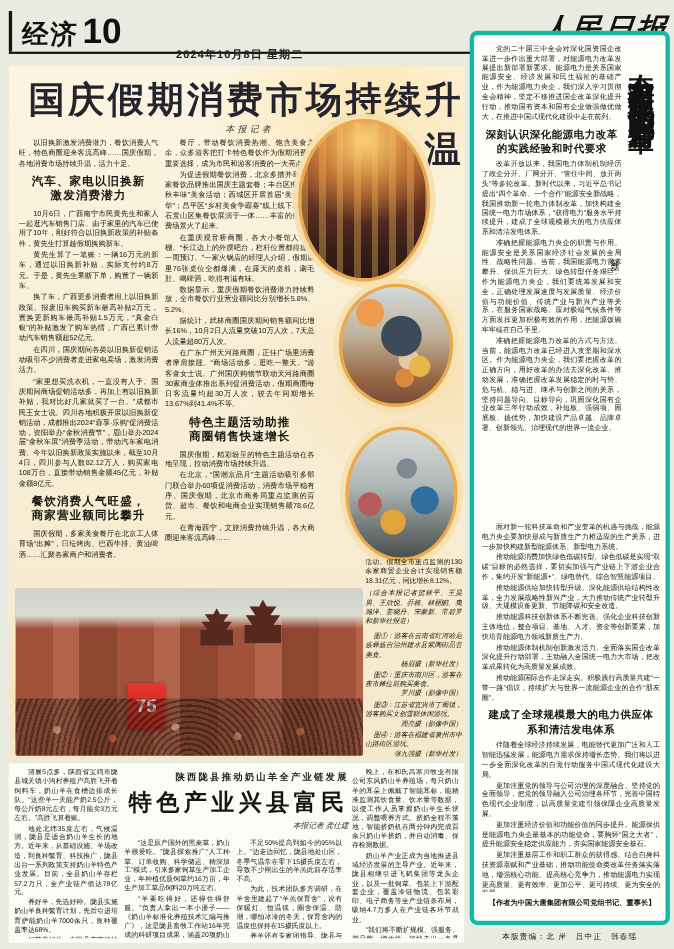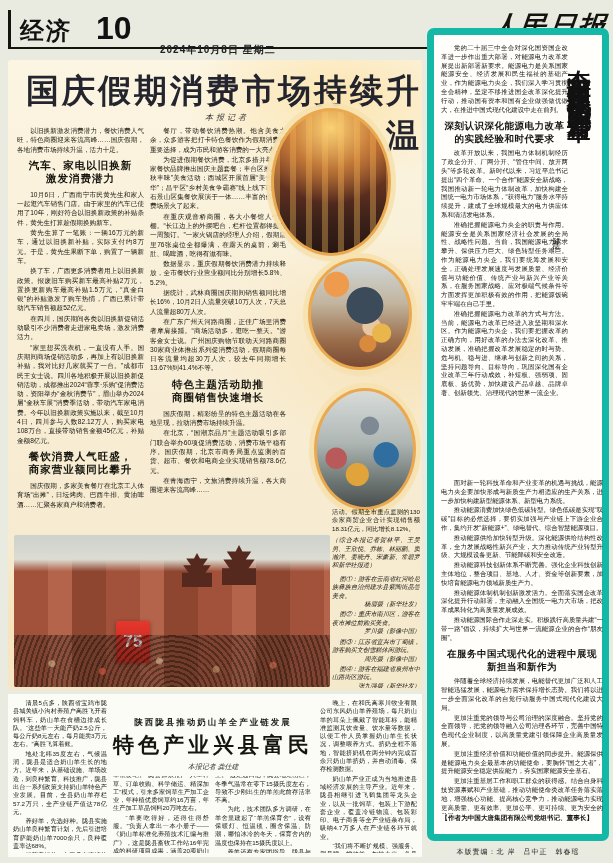--- a/index.html
+++ b/index.html
@@ -4,21 +4,21 @@
 <style>
   * { margin:0; padding:0; box-sizing:border-box; }
   html,body { background:#cfd3c3; }
   #page {
     position:relative; width:613px; height:863px; margin:0 auto;
     background:#e9ebe0; overflow:hidden;
     font-family:"Liberation Sans", sans-serif; color:#111;
   }
   
   .header { position:absolute; left:8px; top:6px; width:599px; height:43px; border-bottom:2.5px solid #15150f; }
-  .masthead { position:absolute; left:0; top:4px; border-left:3.5px solid #15150f; padding-left:9px; display:flex; align-items:baseline; gap:24px; }
+  .masthead { position:absolute; left:0; top:4px; border-left:3.5px solid #15150f; padding-left:9px; display:flex; align-items:baseline; gap:3px; }
   .section-name { font-size:24px; font-weight:900; letter-spacing:2px; }
   .page-no { font-size:32px; font-weight:700; }
   .edition-date { position:absolute; left:152px; top:37px; font-size:10px; font-weight:bold; color:#222; letter-spacing:1px; }
   .paper-name { position:absolute; right:0; top:2px; font-size:27px; font-weight:bold; font-style:italic; font-family:"Liberation Serif", serif; letter-spacing:2px; color:#14140f; transform:skewX(-6deg); }
 
   
   .feature {
     position:absolute; left:8px; top:60px; width:414px; height:630px;
     background:linear-gradient(180deg,#fcf5e2 0%,#f9efd7 40%,#f5e9cc 100%);
     border-radius:3px; overflow:hidden;
@@ -100,21 +100,21 @@
   .tailcol { position:absolute; left:324px; top:448px; width:88px; height:180px; overflow:hidden;
     font-size:6.2px; line-height:8.4px; text-align:justify; color:#17170f; }
   .tailcol .ending { text-indent:0; }
   .tailcol .credit { font-style:italic; font-family:"Liberation Serif", serif; margin-top:3px; }
   .caps { margin-top:5px; font-style:italic; font-family:"Liberation Serif", serif; }
   .caps .cap-t { text-indent:1.2em; }
   .caps .cap-c { text-align:right; margin-bottom:2px; }
 
   
   .energy { position:absolute; left:427px; top:28px; width:182px; height:813px;
-    background:#fffefb; border:7px solid #14b8a6; border-radius:7px; }
+    background:#fffefb; border:4px solid #14b8a6; border-radius:7px; }
   .e-top { position:absolute; left:7px; top:9px; width:127px; height:430px; overflow:hidden;
     font-size:6.4px; line-height:8.8px; text-align:justify; color:#15150f; }
   .e-top p, .e-bottom p { text-indent:2em; margin-bottom:1px; }
   .e-head { font-size:9.5px; font-weight:900; line-height:12.5px; text-align:center; letter-spacing:.5px;
     margin:6px 2px 4px; text-indent:0; }
   .e-vtitle { position:absolute; right:7px; top:16px; height:448px;
     writing-mode:vertical-rl; font-size:24px; font-weight:900; letter-spacing:3px;
     font-family:"Liberation Serif", serif; color:#121212; }
   .e-author { position:absolute; right:42px; top:196px; writing-mode:vertical-rl;
     font-size:8px; letter-spacing:4px; color:#222; }
@@ -127,22 +127,22 @@
 
   
   .goat { position:absolute; left:8px; top:694px; width:414px; height:163px; background:#fcfcf6; }
   .g-col { position:absolute; top:5px; height:154px; overflow:hidden;
     font-size:6.2px; line-height:8.3px; text-align:justify; color:#16160f; }
   .g-col p { text-indent:2em; margin-bottom:1px; }
   .g-col.c1 { left:5px;   width:94px; }
   .g-col.c2 { left:105px; width:96px; padding-top:64px; }
   .g-col.c3 { left:207px; width:96px; padding-top:64px; }
   .g-col.c4 { left:312px; width:97px; }
-  .g-head { position:absolute; left:101px; top:16px; width:208px; height:66px; background:#fcfcf6;
-    text-align:center; z-index:2; }
+  .g-head { position:absolute; left:101px; top:0; width:208px; height:66px; background:#fcfcf6;
+    text-align:right; z-index:2; }
   .g-kicker { font-size:8.5px; font-weight:700; letter-spacing:2px; margin-top:7px; color:#222; }
   .g-headline { font-size:21px; font-weight:900; letter-spacing:4px; margin-top:2px;
     font-family:"Liberation Serif", serif; color:#15150f; }
   .g-byline { font-size:7px; margin-top:3px; font-style:italic; font-family:"Liberation Serif", serif; color:#333; }
 </style>
 </head>
 <body>
 
 <div id="page">
 
@@ -232,21 +232,21 @@
       <p>准确把握能源电力改革的方式与方法。当前，能源电力改革已经进入攻坚期和深水区。作为能源电力央企，我们要把握改革的正确方向，用好改革的办法去深化改革、推动发展，准确把握改革发展稳定的时与势、危与机、稳与进、继承与创新之间的关系，坚持问题导向、目标导向，巩固深化国有企业改革三年行动成效，补短板、强弱项、固底板、扬优势，加快建设产品卓越、品牌卓著、创新领先、治理现代的世界一流企业。</p>
     </div>
 
     <div class="e-bottom">
       <p>面对新一轮科技革命和产业变革的机遇与挑战，能源电力央企要加快形成与新质生产力相适应的生产关系，进一步加快构建新型能源体系、新型电力系统。</p>
       <p>推动能源消费加快绿色低碳转型。绿色低碳是实现“双碳”目标的必然选择，要切实加强与产业链上下游企业合作，集约开发“新能源+”、绿电替代、综合智慧能源项目。</p>
       <p>推动能源供给加快转型升级。深化能源供给结构性改革，全力发展战略性新兴产业，大力推动传统产业转型升级、大规模设备更新、节能降碳和安全改造。</p>
       <p>推动能源科技创新体系不断完善。强化企业科技创新主体地位，整合项目、基地、人才、资金等创新要素，加快培育能源电力领域新质生产力。</p>
       <p>推动能源体制机制创新激发活力。全面落实国企改革深化提升行动部署，主动融入全国统一电力大市场，把改革成果转化为高质量发展成效。</p>
       <p>推动能源国际合作走深走实。积极践行高质量共建“一带一路”倡议，持续扩大与世界一流能源企业的合作“朋友圈”。</p>
-      <div class="e-head">在服务中国式现代化的进程中展现新担当和新作为</div>
+      <div class="e-head">建成了全球规模最大的电力供应体系和清洁发电体系</div>
       <p>伴随着全球经济持续发展，电能替代更加广泛和人工智能迅猛发展，能源电力需求保持增长态势。我们将以进一步全面深化改革的自觉行动服务中国式现代化建设大局。</p>
       <p>更加注重党的领导与公司治理的深度融合。坚持党的全面领导，把党的领导融入公司治理各环节，完善中国特色现代企业制度，以高质量党建引领保障企业高质量发展。</p>
       <p>更加注重经济价值和功能价值的同步提升。能源保供是能源电力央企最基本的功能使命，要胸怀“国之大者”，提升能源安全稳定供应能力，夯实国家能源安全基石。</p>
       <p>更加注重基层工作和职工群众的获得感。结合自身科技资源禀赋和产业基础，推动功能使命类改革任务落实落地，增强核心功能、提高核心竞争力，推动能源电力实现更高质量、更有效率、更加公平、更可持续、更为安全的发展。</p>
     </div>
 
     <div class="e-note">【作者为中国大唐集团有限公司党组书记、董事长】</div>
   </div>
 
   <div class="editors">本版责编：北 岸　吕中正　韩春瑶</div>

